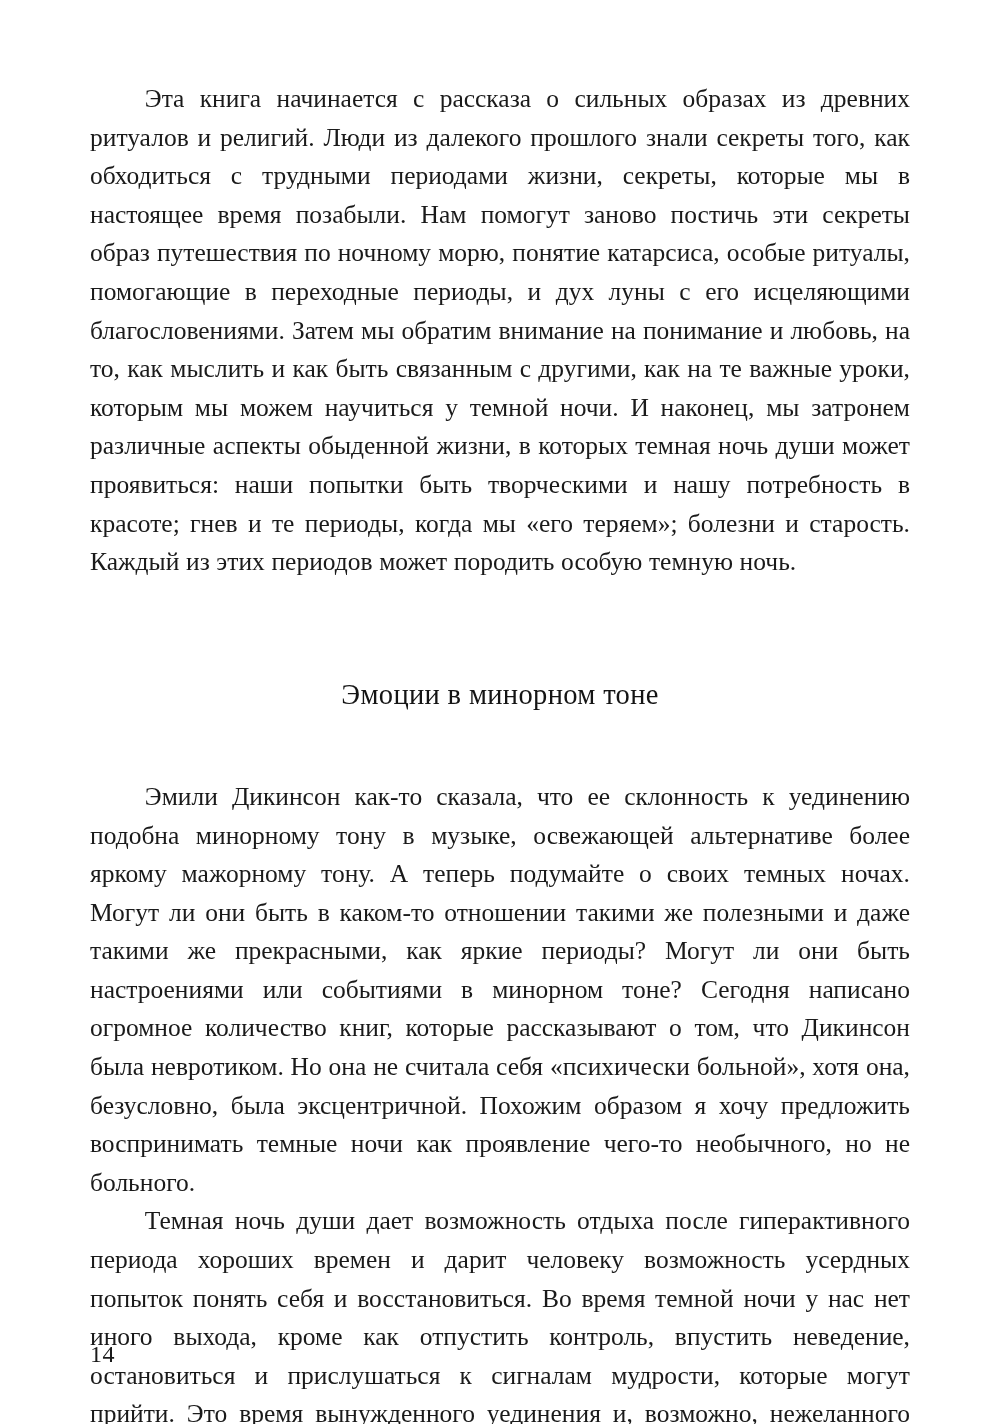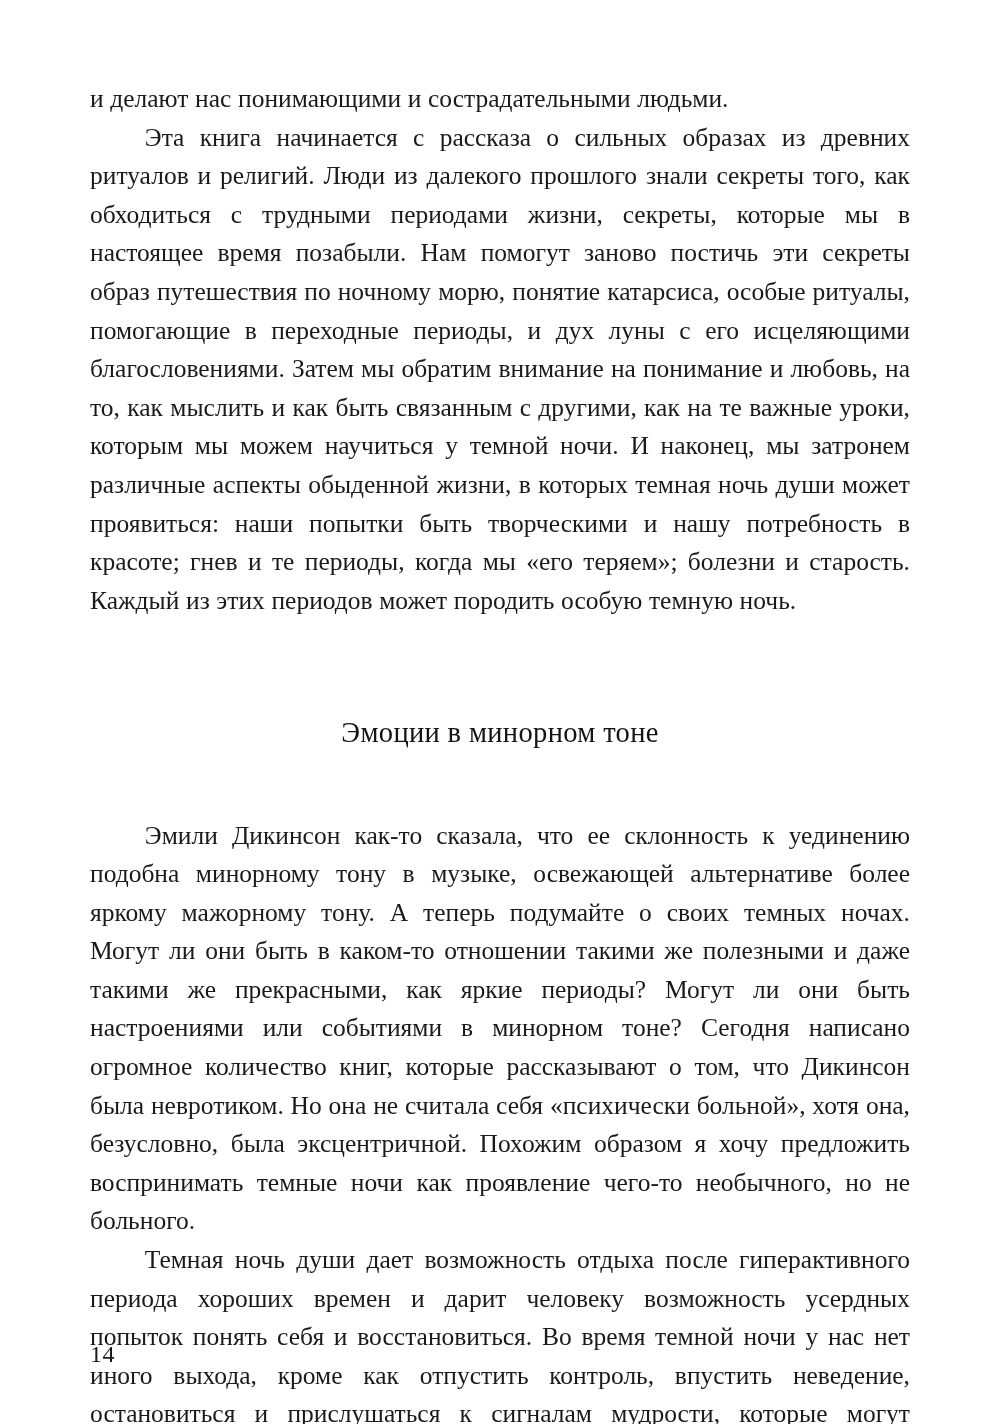--- a/index.html
+++ b/index.html
@@ -76,21 +76,20 @@
     letter-spacing: 0.02em;
   }
 </style>
 </head>
 <body>
 
 <div class="page">
 
   <div class="text-column">
 
-    <p class="body-paragraph first-line-flush">и делают нас понимающими и сострадательными людьми.</p>
 
     <p class="body-paragraph indented">Эта книга начинается с рассказа о сильных образах из древних ритуалов и религий. Люди из далекого прошлого знали секреты того, как обходиться с трудными периодами жизни, секреты, которые мы в настоящее время позабыли. Нам помогут заново постичь эти секреты образ путешествия по ночному морю, понятие катарсиса, особые ритуалы, помогающие в переходные периоды, и дух луны с его исцеляющими благословениями. Затем мы обратим внимание на понимание и любовь, на то, как мыслить и как быть связанным с другими, как на те важные уроки, которым мы можем научиться у темной ночи. И наконец, мы затронем различные аспекты обыденной жизни, в которых темная ночь души может проявиться: наши попытки быть творческими и нашу потребность в красоте; гнев и те периоды, когда мы «его теряем»; болезни и старость. Каждый из этих периодов может породить особую темную ночь.</p>
 
     <div class="spacer-before-heading"></div>
 
     <h2 class="section-heading">Эмоции в минорном тоне</h2>
 
     <div class="spacer-after-heading"></div>
 
     <p class="body-paragraph indented">Эмили Дикинсон как-то сказала, что ее склонность к уединению подобна минорному тону в музыке, освежающей альтернативе более яркому мажорному тону. А теперь подумайте о своих темных ночах. Могут ли они быть в каком-то отношении такими же полезными и даже такими же прекрасными, как яркие периоды? Могут ли они быть настроениями или событиями в минорном тоне? Сегодня написано огромное количество книг, которые рассказывают о том, что Дикинсон была невротиком. Но она не считала себя «психически больной», хотя она, безусловно, была эксцентричной. Похожим образом я хочу предложить воспринимать темные ночи как проявление чего-то необычного, но не больного.</p>

